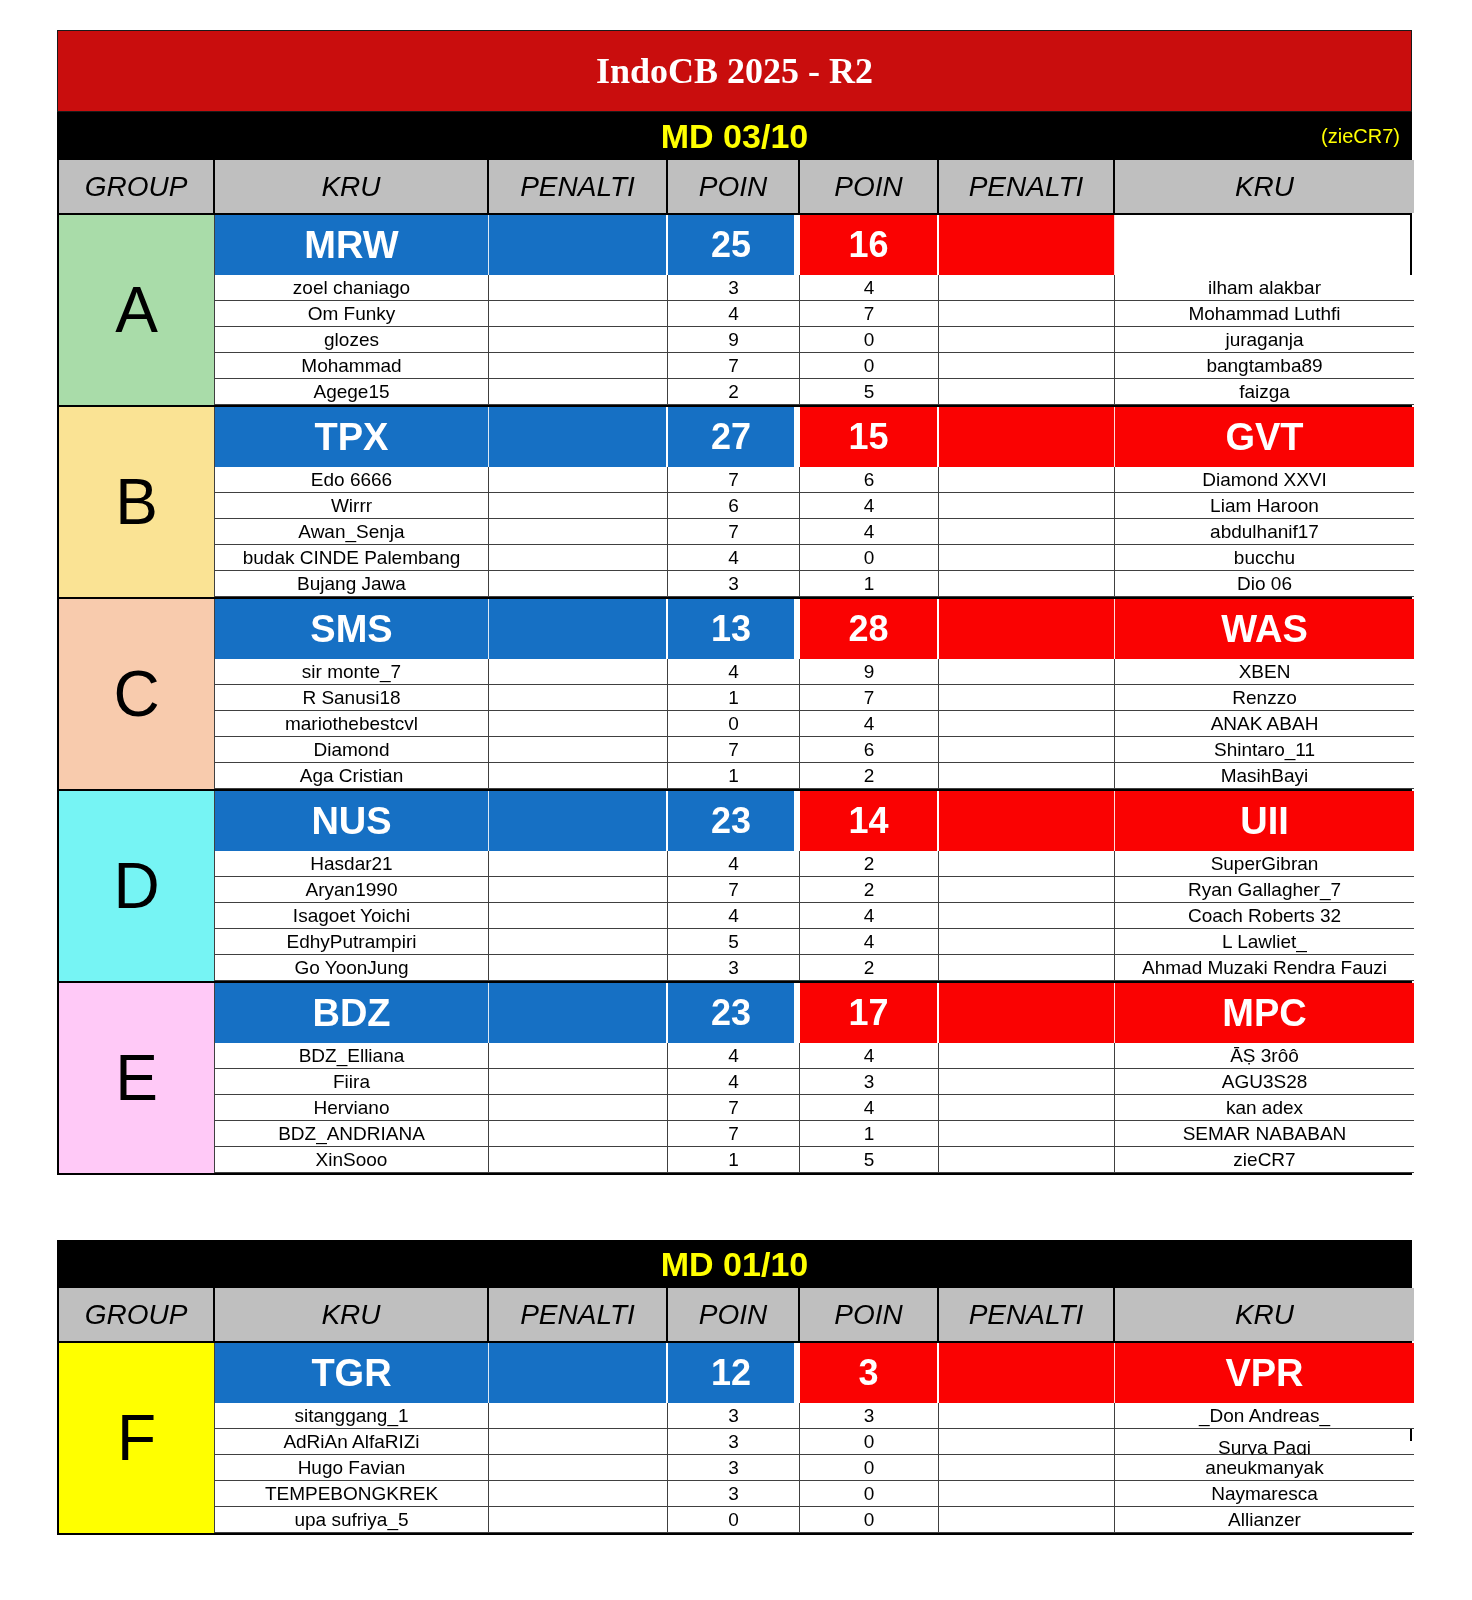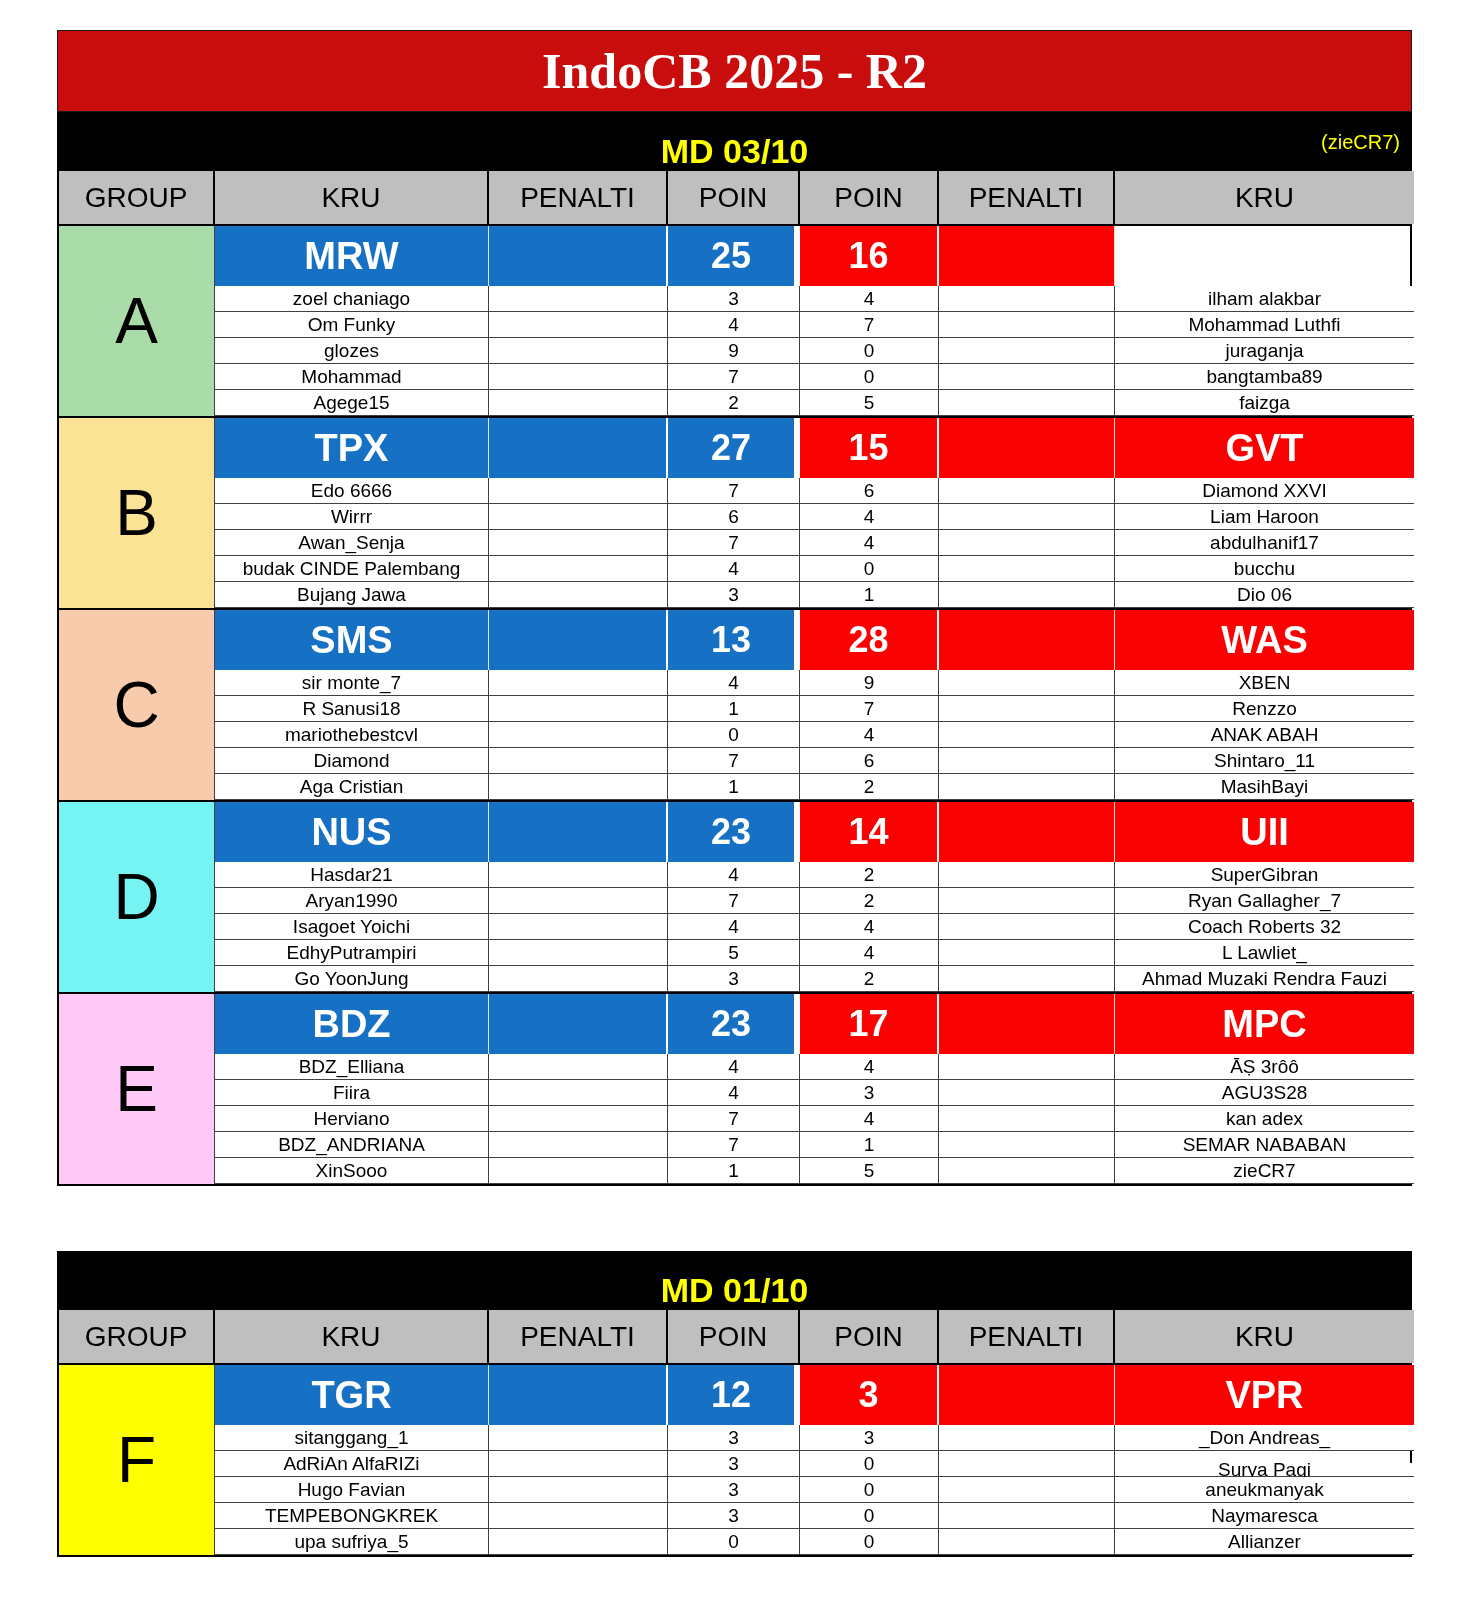--- a/index.html
+++ b/index.html
@@ -3,36 +3,36 @@
 <meta charset="utf-8">
 <style>
   html,body{margin:0;padding:0;background:#fff;}
   .page{position:relative;width:1472px;height:1600px;background:#fff;
         font-family:"Liberation Sans",sans-serif;color:#000;overflow:hidden;}
   .sheet{position:absolute;left:57px;top:30px;width:1355px;}
 
   
   .banner{height:82px;background:var(--banner,#C90D0D);border:1px solid #1a1a1a;
           display:flex;align-items:center;justify-content:center;box-sizing:border-box;}
-  .banner span{font-family:"Liberation Serif",serif;font-weight:bold;font-size:50px;color:#fff;}
+  .banner span{font-family:"Liberation Serif",serif;font-weight:bold;font-size:36px;color:#fff;}
 
   
-  .mdbar{position:relative;height:59px;background:var(--bar,#000);
-         display:flex;align-items:flex-end;justify-content:center;}
+  .mdbar{position:relative;height:48px;background:var(--bar,#000);
+         display:flex;align-items:center;justify-content:center;}
   .mdlabel{color:var(--yellow,#FFFF00);font-weight:bold;font-size:34px;}
   .credit{position:absolute;right:12px;top:50%;transform:translateY(-50%);
           color:var(--yellow,#FFFF00);font-size:20px;}
 
   
   .hrow,.group{display:grid;grid-template-columns:156px 274px 179px 132px 139px 176px 299px;}
 
   
   .hrow{border-left:2px solid #000;border-right:2px solid #000;border-bottom:2px solid #000;}
   .hcell{height:53px;background:var(--gray,#BFBFBF);border-right:2px solid #000;
-         display:flex;align-items:center;justify-content:center;font-size:28px;box-sizing:border-box;}
+         display:flex;align-items:center;justify-content:center;font-size:28px;box-sizing:border-box;font-style:italic;}
   .hcell:last-child{border-right:none;}
 
   
   .group{grid-template-rows:60px repeat(5,26px);
          border-left:2px solid #000;border-right:2px solid #000;border-bottom:2px solid #000;}
   .group > div{box-sizing:border-box;display:flex;align-items:center;justify-content:center;}
   .gletter{grid-column:1;grid-row:1 / span 6;font-size:64px;border-right:1px solid #404040;}
   .t-left  {grid-column:2;grid-row:1;background:var(--blue,#1670C4);border-right:1px solid rgba(255,255,255,.85);}
   .t-lpen  {grid-column:3;grid-row:1;background:var(--blue,#1670C4);border-right:2px solid #fff;}
   .t-lpoin {grid-column:4;grid-row:1;background:var(--blue,#1670C4);border-right:6px solid #fff;}

